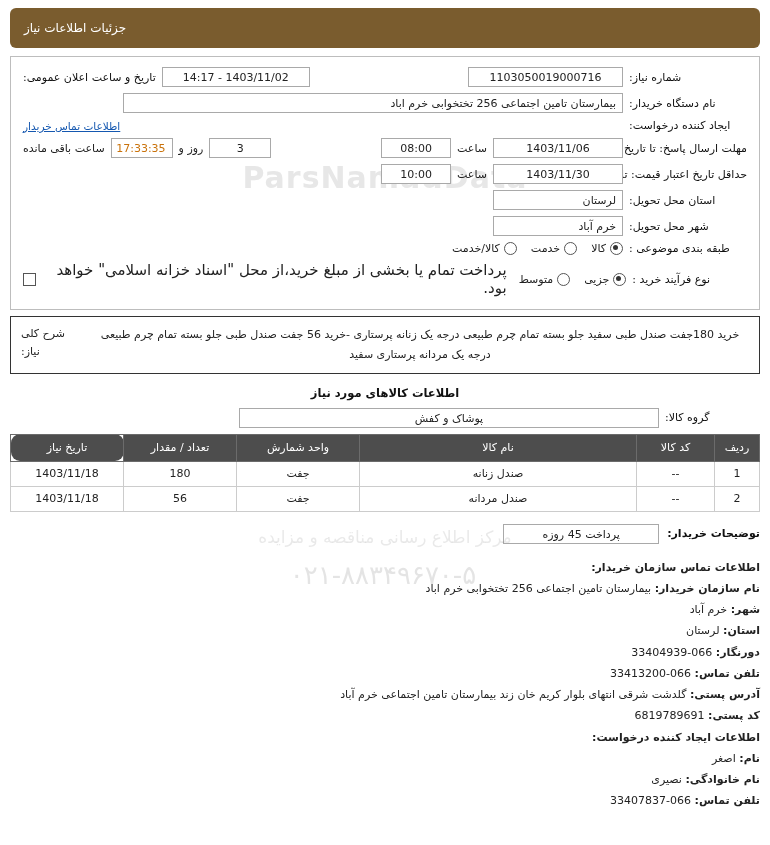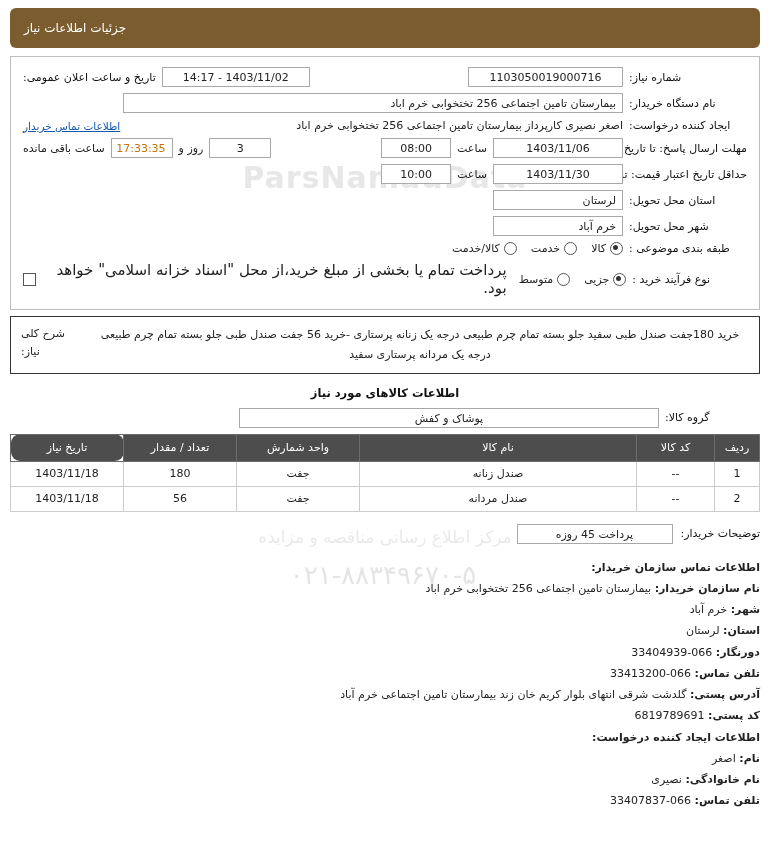--- a/index.html
+++ b/index.html
@@ -108,21 +108,21 @@
     border:1px solid #cccccc;height:22px;font-size:11px;text-align:center;color:#222;
   }
   .col-row{width:42px;}
   .col-code{width:75px;}
   .col-unit{width:120px;}
   .col-qty{width:110px;}
   .col-date{width:110px;border-radius:9px;}
 
   
   .buyer-note{display:flex;align-items:center;justify-content:flex-start;gap:8px;margin-top:12px;}
-  .buyer-note .lbl{font-weight:normal;font-size:11px;}
+  .buyer-note .lbl{font-weight:bold;font-size:11px;}
 
   
   .contacts{margin-top:14px;font-size:11px;line-height:1.75;text-align:right;}
   .contacts .ttl{font-weight:bold;}
   .contacts .k{font-weight:bold;}
   .contacts .blk{margin-bottom:2px;}
 
   
   .wm{
     position:absolute;left:0;right:0;top:160px;
@@ -164,21 +164,20 @@
       <span class="lbl">تاریخ و ساعت اعلان عمومی:</span>
     </div>
 
     <div class="row">
       <span class="lbl w120">نام دستگاه خریدار:</span>
       <span class="box b-wide l">بیمارستان تامین اجتماعی  256 تختخوابی خرم اباد</span>
     </div>
 
     <div class="row">
       <span class="lbl w120">ایجاد کننده درخواست:</span>
-      <span class="mini-lbl">اصغر نصیری کارپرداز بیمارستان تامین اجتماعی  256 تختخوابی خرم اباد</span>
       <span style="flex:1"></span>
       <a class="link" href="#">اطلاعات تماس خریدار</a>
     </div>
 
     <div class="row">
       <span class="lbl w120">مهلت ارسال پاسخ: تا تاریخ:</span>
       <span class="box b-med">1403/11/06</span>
       <span class="mini-lbl">ساعت</span>
       <span class="box b-sm">08:00</span>
       <span style="flex:1"></span>

